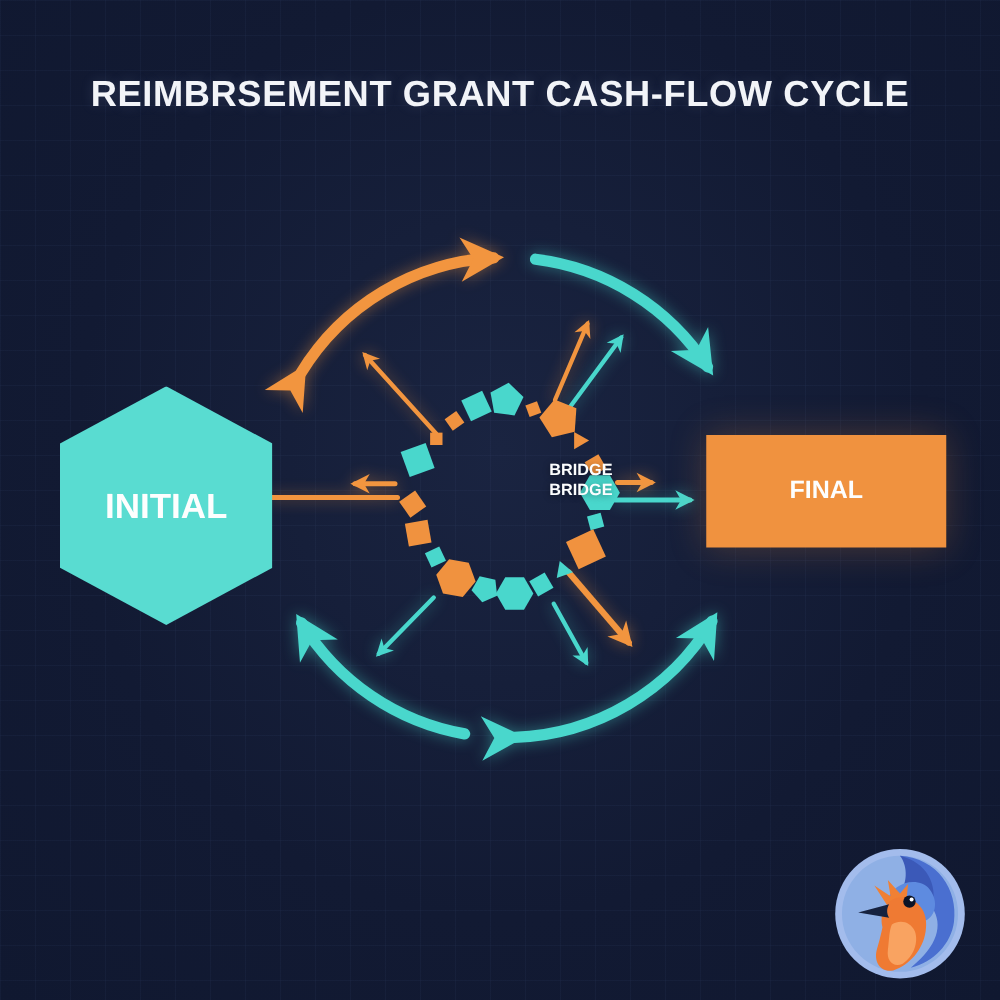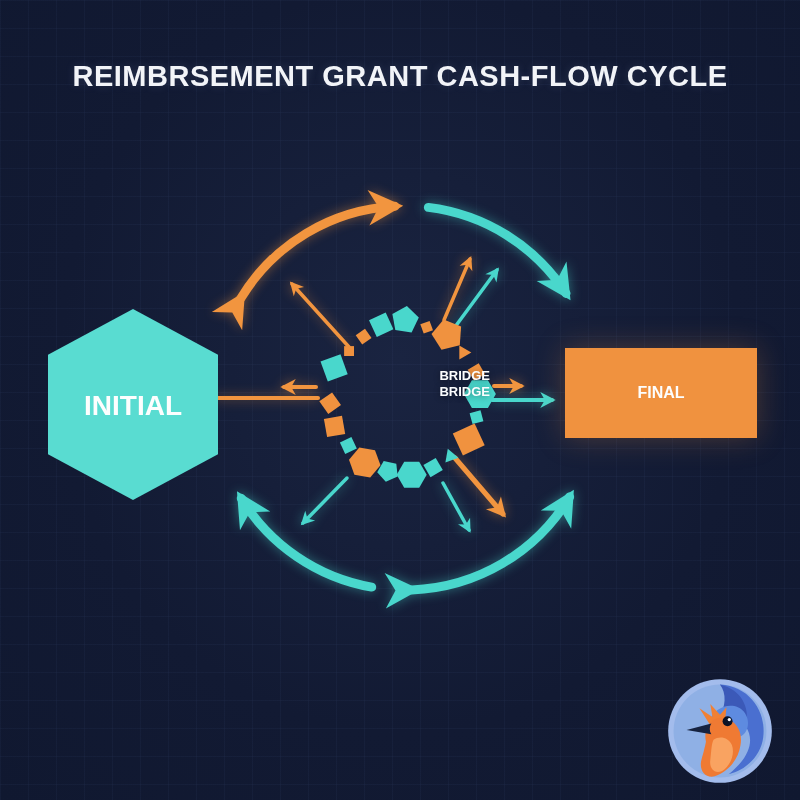--- a/index.html
+++ b/index.html
@@ -34,21 +34,21 @@
     position:absolute;left:48px;top:309px;width:170px;height:191px;
     background:#59dcd1;
     clip-path:polygon(50% 0%, 100% 24%, 100% 76%, 50% 100%, 0% 76%, 0% 24%);
   }
   .hex-node .node-label{font-size:28px;}
   .rect-node{
     position:absolute;left:565px;top:348px;width:192px;height:90px;
     background:#f0923f;
     box-shadow:0 0 28px rgba(242,146,63,0.25);
   }
-  .rect-node .node-label{font-size:16px;}
+  .rect-node .node-label{font-size:20px;}
   .bridge-label{
     position:absolute;left:320px;top:368px;width:170px;
     text-align:right;color:#fbfdfe;font-weight:700;font-size:13px;line-height:1.2;
     text-shadow:0 1px 6px rgba(0,0,0,0.4);
   }
   .logo{position:absolute;left:666px;top:677px;width:108px;height:108px;}
 </style>
 </head>
 <body>
 

